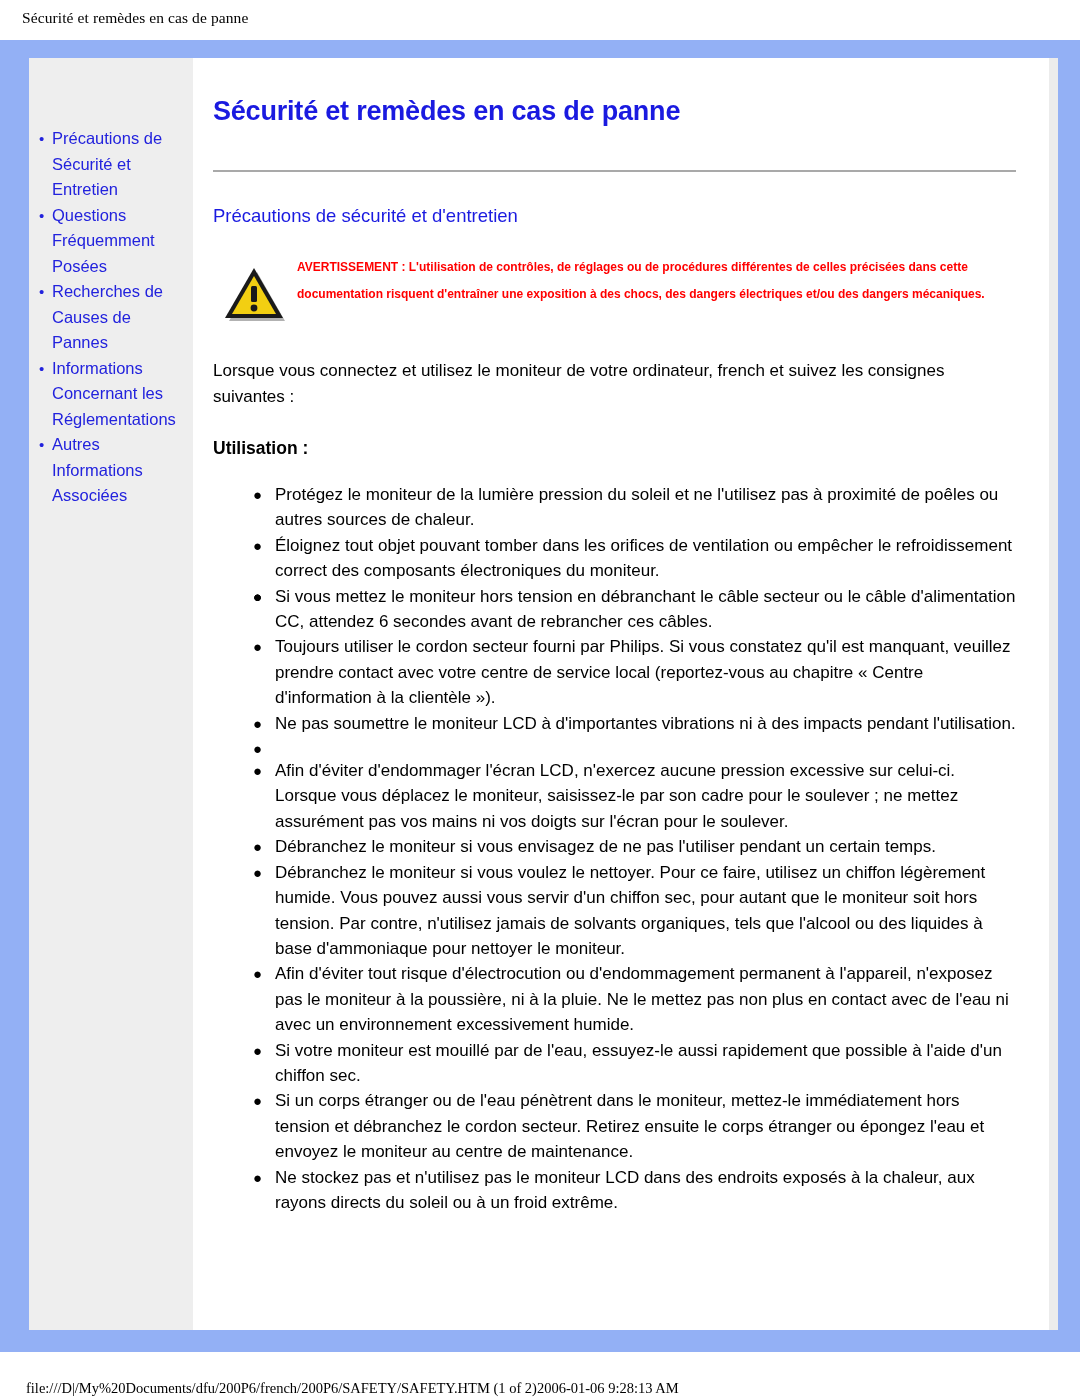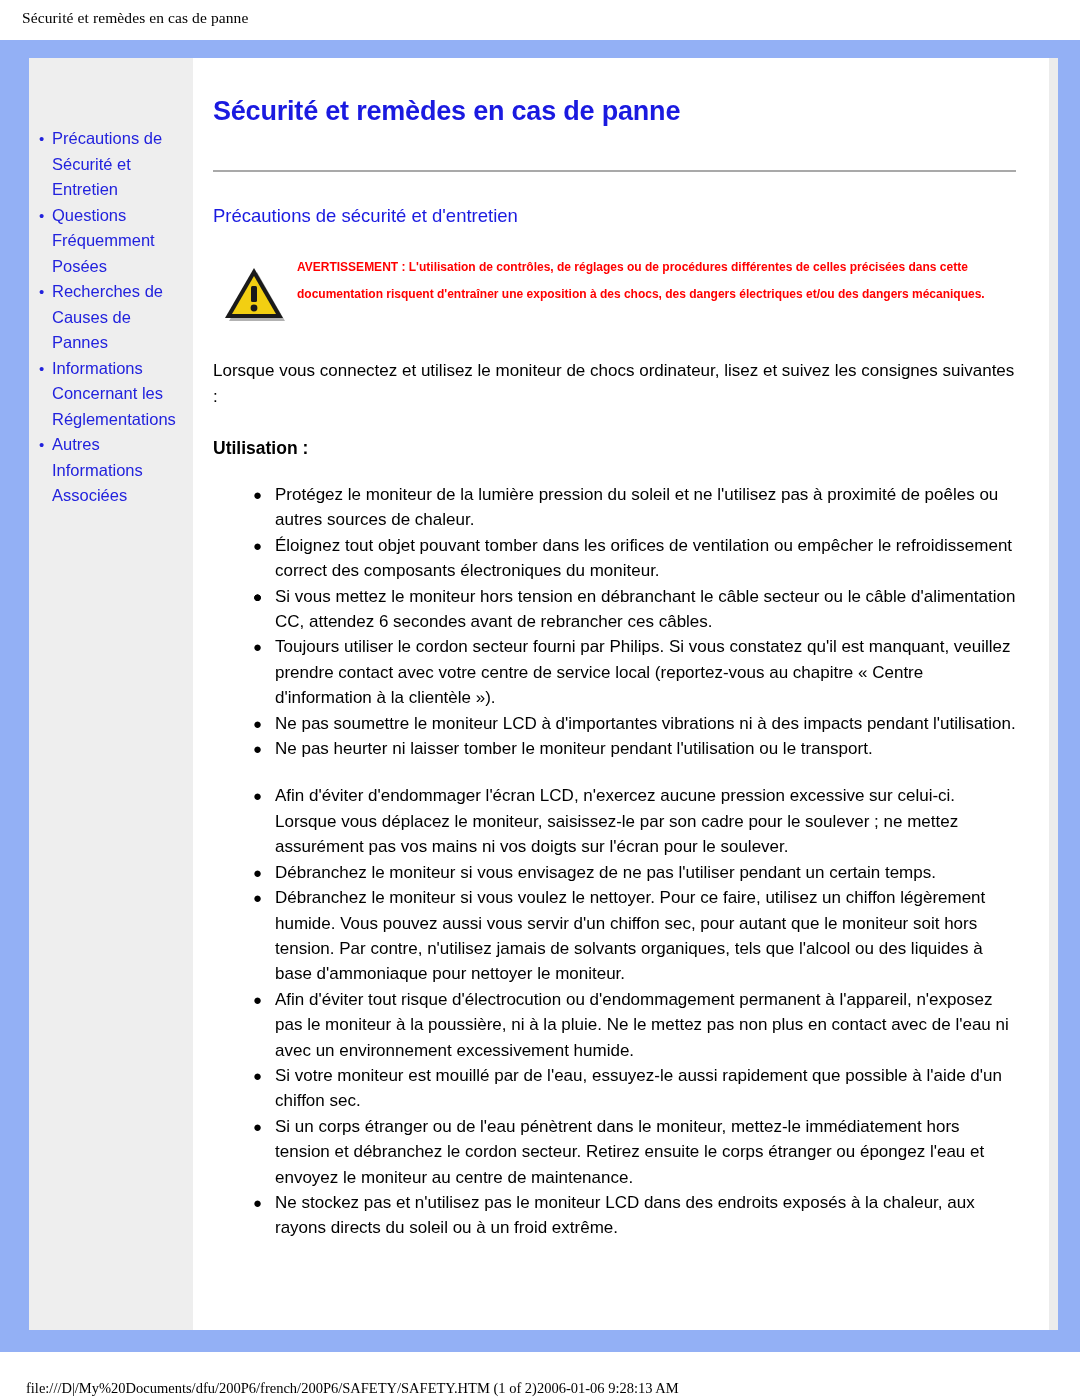--- a/index.html
+++ b/index.html
@@ -234,33 +234,33 @@
             <polygon points="31,3 59,52 3,52" fill="#000000" opacity="0.30" transform="translate(3,3)"></polygon>
             <polygon points="31,2 60,52 2,52" fill="#1a1a1a"></polygon>
             <polygon points="31,10 53,48 9,48" fill="#f2cf12"></polygon>
             <rect x="28" y="20" width="6" height="16" rx="1.5" fill="#1a1a1a"></rect>
             <circle cx="31" cy="42" r="3.4" fill="#1a1a1a"></circle>
           </svg>
         </div>
         <div class="warning-text">AVERTISSEMENT : L'utilisation de contrôles, de réglages ou de procédures différentes de celles précisées dans cette documentation risquent d'entraîner une exposition à des chocs, des dangers électriques et/ou des dangers mécaniques.</div>
       </div>
 
-      <p class="intro">Lorsque vous connectez et utilisez le moniteur de chocs ordinateur, lisez et suivez les consignes suivantes :</p>
+      <p class="intro">Lorsque vous connectez et utilisez le moniteur de votre ordinateur, french et suivez les consignes suivantes :</p>
 
       <h3 class="sub-title">Utilisation :</h3>
 
       <ul class="bullets">
         <li><span class="dot">●</span><span>Protégez le moniteur de la lumière pression du soleil et ne l'utilisez pas à proximité de poêles ou autres sources de chaleur.</span></li>
         <li><span class="dot">●</span><span>Éloignez tout objet pouvant tomber dans les orifices de ventilation ou empêcher le refroidissement correct des composants électroniques du moniteur.</span></li>
         <li><span class="dot">●</span></li>
         <li><span class="dot">●</span></li>
         <li><span class="dot">●</span><span>Si vous mettez le moniteur hors tension en débranchant le câble secteur ou le câble d'alimentation CC, attendez 6 secondes avant de rebrancher ces câbles.</span></li>
         <li><span class="dot">●</span><span>Toujours utiliser le cordon secteur fourni par Philips. Si vous constatez qu'il est manquant, veuillez prendre contact avec votre centre de service local (reportez-vous au chapitre « Centre d'information à la clientèle »).</span></li>
         <li><span class="dot">●</span><span>Ne pas soumettre le moniteur LCD à d'importantes vibrations ni à des impacts pendant l'utilisation.</span></li>
-        <li><span class="dot">●</span><span>Ne pas heurter ni laisser tomber le moniteur pendant l'utilisation ou le transport.</span></li>
+        <li><span class="dot">●</span></li>
       </ul>
 
 
       <ul class="bullets">
         <li><span class="dot">●</span><span>Afin d'éviter d'endommager l'écran LCD, n'exercez aucune pression excessive sur celui-ci. Lorsque vous déplacez le moniteur, saisissez-le par son cadre pour le soulever ; ne mettez assurément pas vos mains ni vos doigts sur l'écran pour le soulever.</span></li>
         <li><span class="dot">●</span><span>Débranchez le moniteur si vous envisagez de ne pas l'utiliser pendant un certain temps.</span></li>
         <li><span class="dot">●</span><span>Débranchez le moniteur si vous voulez le nettoyer. Pour ce faire, utilisez un chiffon légèrement humide. Vous pouvez aussi vous servir d'un chiffon sec, pour autant que le moniteur soit hors tension. Par contre, n'utilisez jamais de solvants organiques, tels que l'alcool ou des liquides à base d'ammoniaque pour nettoyer le moniteur.</span></li>
         <li><span class="dot">●</span><span>Afin d'éviter tout risque d'électrocution ou d'endommagement permanent à l'appareil, n'exposez pas le moniteur à la poussière, ni à la pluie. Ne le mettez pas non plus en contact avec de l'eau ni avec un environnement excessivement humide.</span></li>
         <li><span class="dot">●</span><span>Si votre moniteur est mouillé par de l'eau, essuyez-le aussi rapidement que possible à l'aide d'un chiffon sec.</span></li>
         <li><span class="dot">●</span><span>Si un corps étranger ou de l'eau pénètrent dans le moniteur, mettez-le immédiatement hors tension et débranchez le cordon secteur. Retirez ensuite le corps étranger ou épongez l'eau et envoyez le moniteur au centre de maintenance.</span></li>

